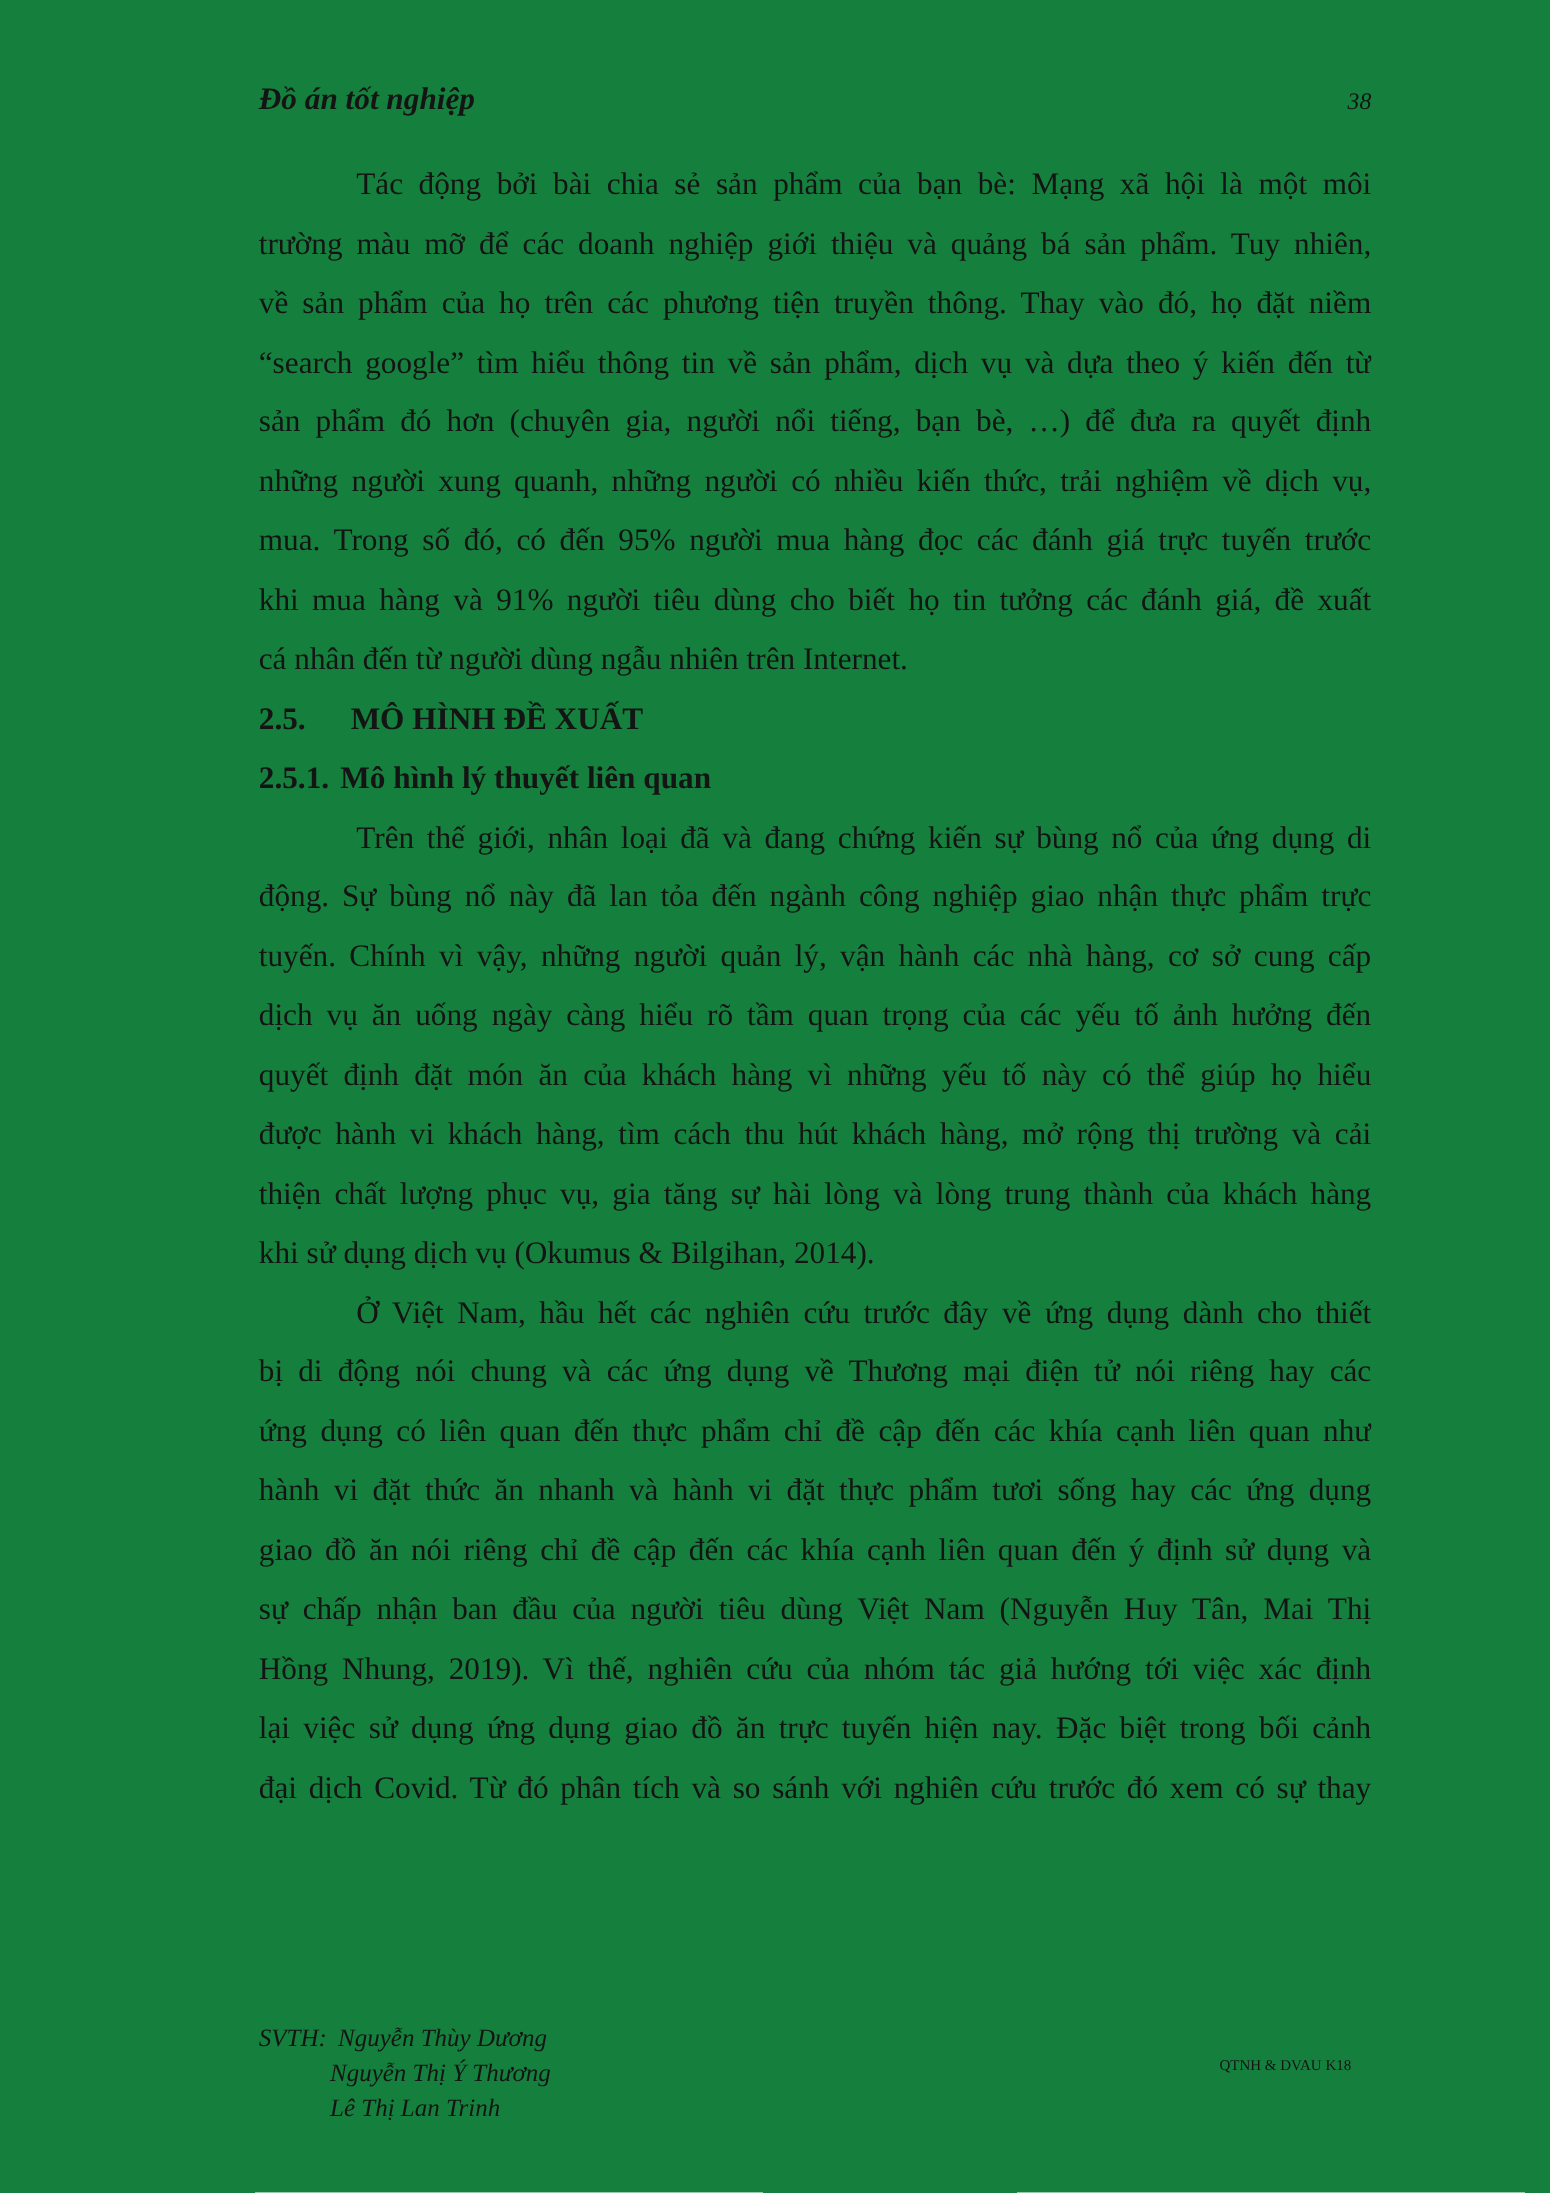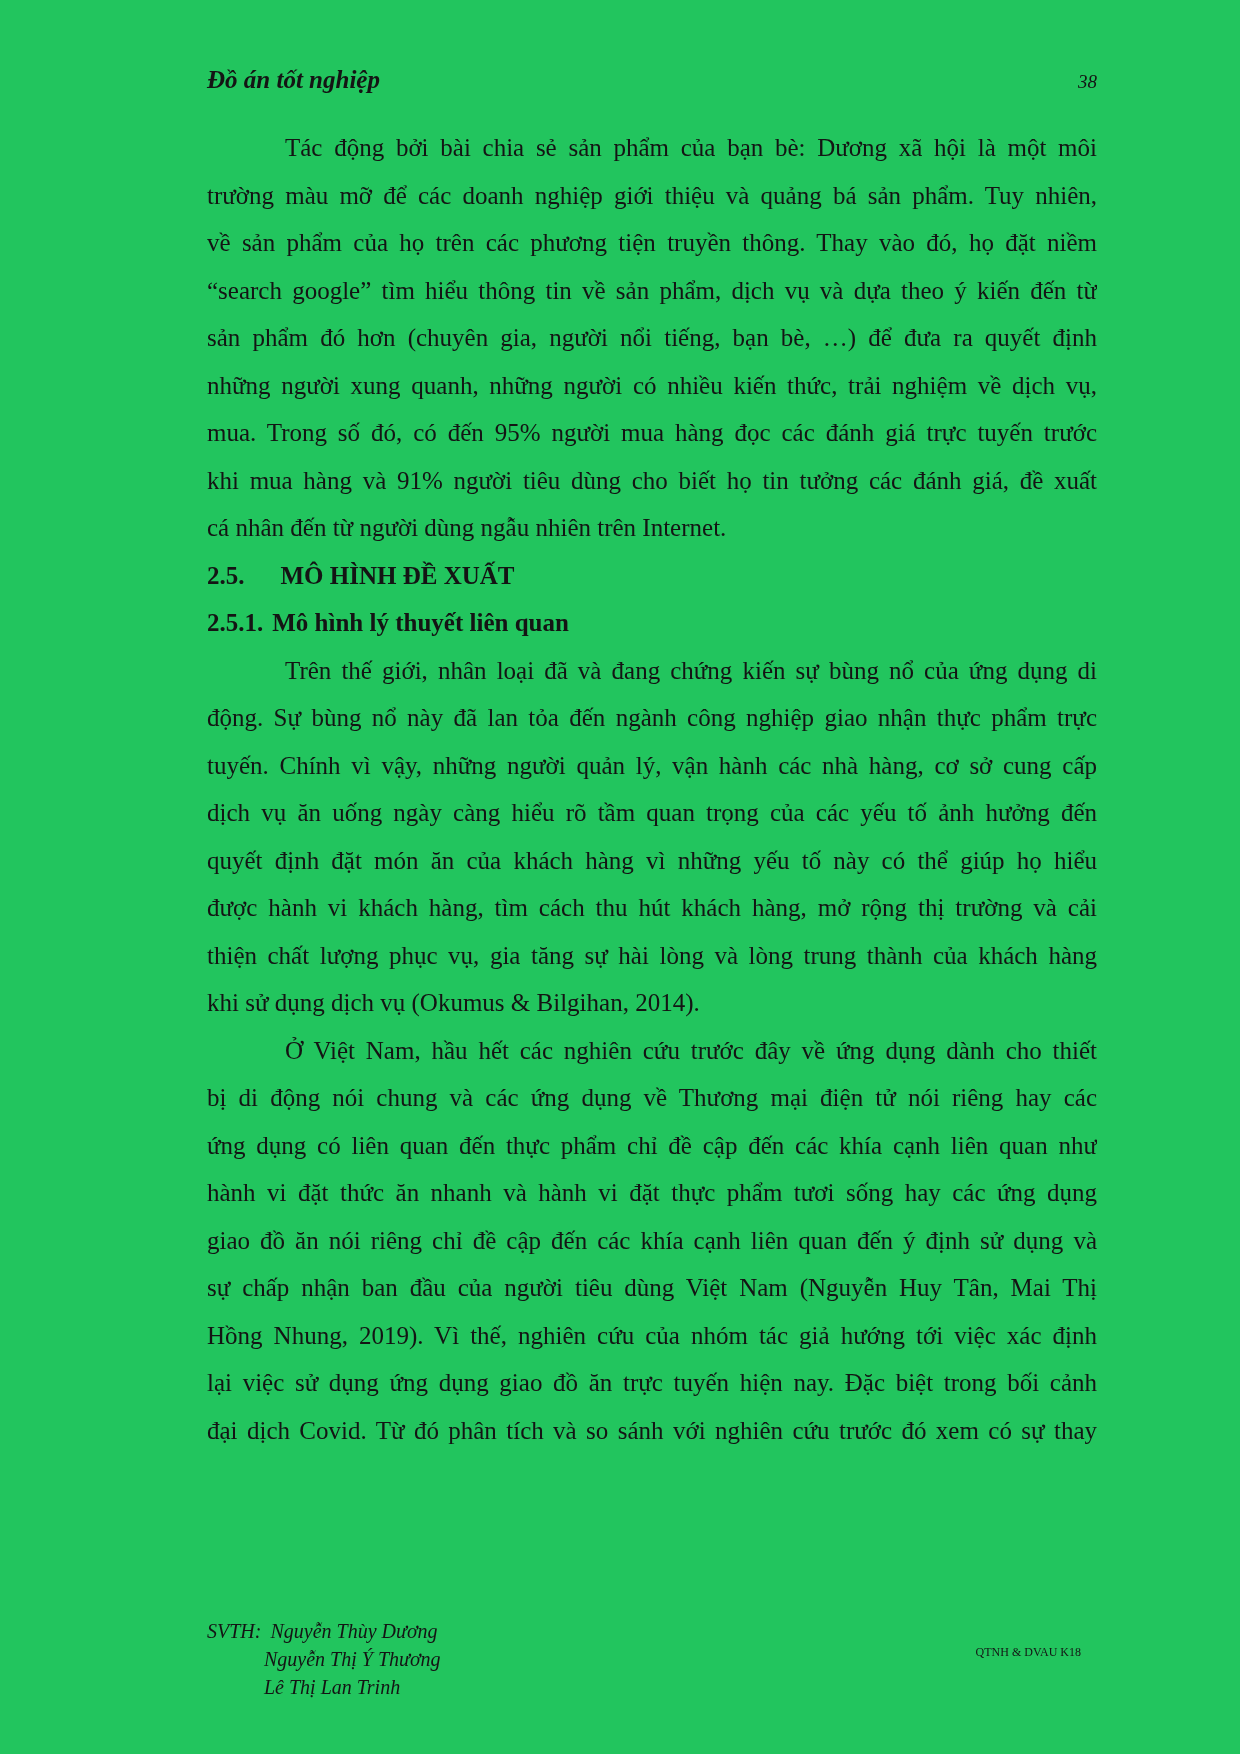--- a/index.html
+++ b/index.html
@@ -1,20 +1,20 @@
 <!DOCTYPE html>
 <html lang="vi"><head>
 <meta charset="utf-8">
 <style>
   html, body { margin: 0; padding: 0; background: #ffffff; }
   .page {
     position: relative;
     width: 1240px;
     height: 1754px;
-    background: #22c55e;
+    background: #15803d;
     color: #141414;
     font-family: "Liberation Serif", "DejaVu Serif", serif;
     overflow: hidden;
   }
   
   .header {
     position: absolute;
     top: 66px;
     left: 207px;
     width: 890px;
@@ -81,21 +81,21 @@
 
 <div class="page">
 
   <div class="header">
     <span class="header-title">Đồ án tốt nghiệp</span>
     <span class="page-number">38</span>
   </div>
 
   <div class="body">
     <div class="para">
-        <div class="line first">Tác động bởi bài chia sẻ sản phẩm của bạn bè: Dương xã hội là một môi</div>
+        <div class="line first">Tác động bởi bài chia sẻ sản phẩm của bạn bè: Mạng xã hội là một môi</div>
         <div class="line">trường màu mỡ để các doanh nghiệp giới thiệu và quảng bá sản phẩm. Tuy nhiên,</div>
         <div class="line">về sản phẩm của họ trên các phương tiện truyền thông. Thay vào đó, họ đặt niềm</div>
         <div class="line">“search google” tìm hiểu thông tin về sản phẩm, dịch vụ và dựa theo ý kiến đến từ</div>
         <div class="line">sản phẩm đó hơn (chuyên gia, người nổi tiếng, bạn bè, …) để đưa ra quyết định</div>
         <div class="line">những người xung quanh, những người có nhiều kiến thức, trải nghiệm về dịch vụ,</div>
         <div class="line">mua. Trong số đó, có đến 95% người mua hàng đọc các đánh giá trực tuyến trước</div>
         <div class="line">khi mua hàng và 91% người tiêu dùng cho biết họ tin tưởng các đánh giá, đề xuất</div>
         <div class="line last">cá nhân đến từ người dùng ngẫu nhiên trên Internet.</div>
       </div>
 

